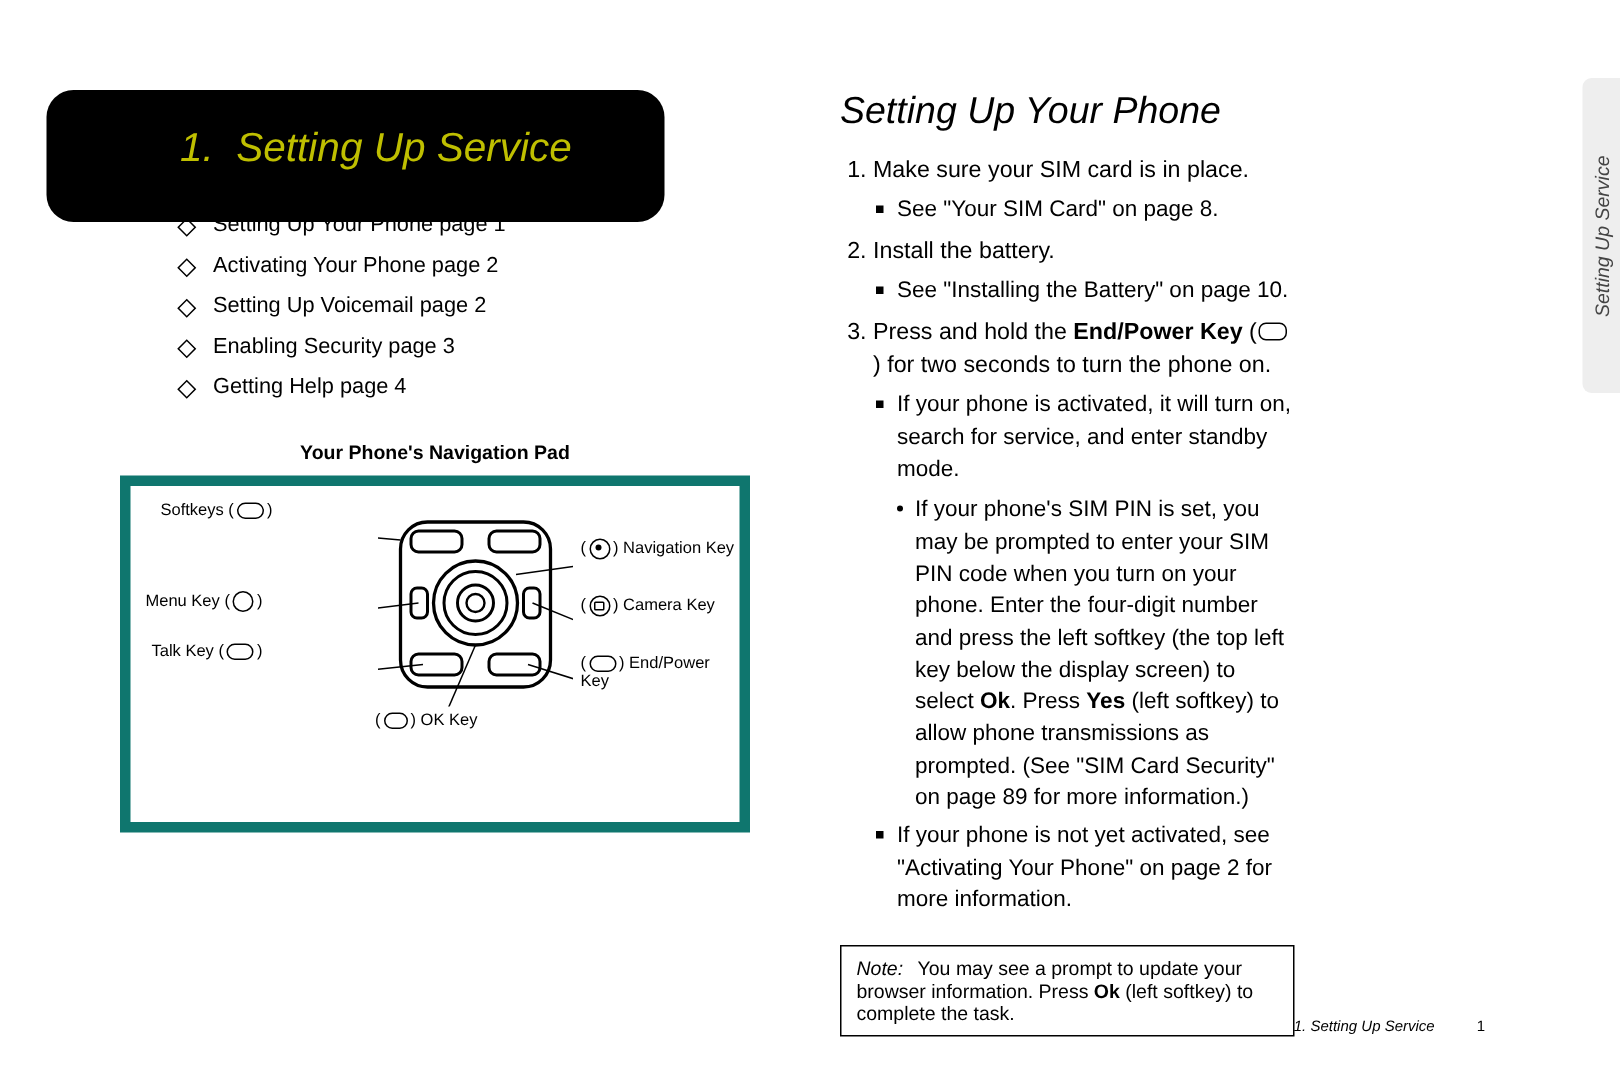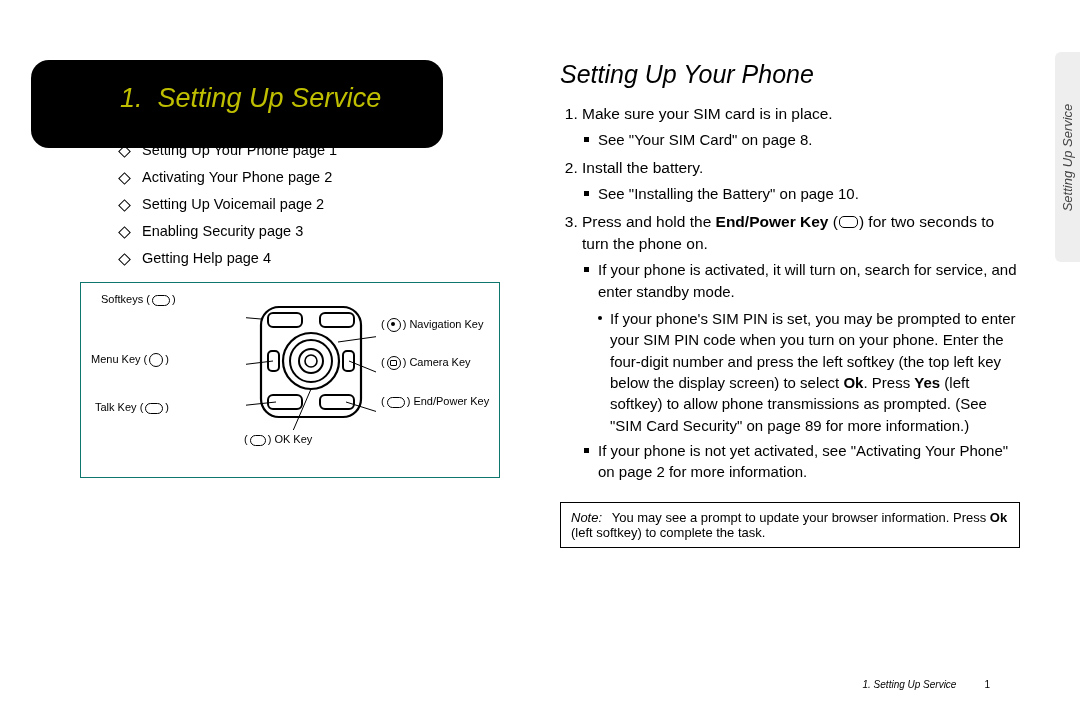--- a/index.html
+++ b/index.html
@@ -1,26 +1,26 @@
 <!DOCTYPE html>
 <html><head>
 <meta charset="utf-8">
 <style>
   body{margin:0;background:#fff;font-family:Arial,Helvetica,sans-serif;color:#000;}
-  .page{width:1080px;height:720px;position:relative;box-sizing:border-box;padding:40px 60px 30px 80px;display:flex;flex-direction:column;}
+  .page{width:1080px;height:720px;position:relative;box-sizing:border-box;padding:40px 60px 30px 80px;display:flex;}
   .cols{display:flex;flex:1;gap:60px;position:relative;}
   .col-left{width:420px;}
   .col-right{flex:1;}
   .chapter-tab{position:absolute;left:31px;top:60px;width:412px;height:88px;background:#000;border-radius:18px;}
   .chapter-title{position:absolute;left:120px;top:83px;color:#bfbf00;font-style:italic;font-size:27px;font-family:Arial,Helvetica,sans-serif;}
   .toc{margin-top:102px;}
   .toc li{list-style:none;position:relative;padding-left:22px;margin:11px 0;font-size:14.5px;font-family:Arial,Helvetica,sans-serif;}
   .toc li::before{content:"";position:absolute;left:0;top:5px;width:7px;height:7px;transform:rotate(45deg);border:1px solid #000;}
   .navpad-title{margin-top:28px;font-weight:bold;font-size:13px;text-align:center;}
-  .diagram-box{border:1px solid #0f766e;margin-top:8px;padding:14px 6px 10px 6px;position:relative;height:196px;box-sizing:border-box;}
+  .diagram-box{border:7px solid #0f766e;margin-top:8px;padding:14px 6px 10px 6px;position:relative;height:238px;box-sizing:border-box;}
   .pad-label{position:absolute;font-size:11px;}
   .icon-pill{display:inline-block;border:1px solid #000;border-radius:6px;width:16px;height:9px;vertical-align:middle;margin:0 2px;}
   .icon-round{display:inline-block;border:1.3px solid #000;border-radius:50%;width:12px;height:12px;vertical-align:middle;margin:0 2px;position:relative;}
   .icon-round.dot::after{content:"";position:absolute;left:3px;top:3px;width:4px;height:4px;background:#000;border-radius:50%;}
   .icon-cam::after{content:"";position:absolute;left:2.5px;top:3px;width:5px;height:4px;border:1px solid #000;border-radius:1px;}
   .navpad-svg{position:absolute;left:165px;top:12px;}
   .section-title{font-style:italic;font-size:25px;margin:20px 0 14px 0;font-family:Arial,Helvetica,sans-serif;}
   ol.steps{padding-left:22px;margin:0;}
   ol.steps>li{font-size:15.5px;line-height:1.45;margin-bottom:6px;}
   .sub{list-style:none;padding-left:0;margin:4px 0 6px 2px;}
@@ -55,29 +55,30 @@
   <div class="cols">
     <div class="col-left">
       <ul class="toc">
         <li>Setting Up Your Phone page 1</li>
         <li>Activating Your Phone page 2</li>
         <li>Setting Up Voicemail page 2</li>
         <li>Enabling Security page 3</li>
         <li>Getting Help page 4</li>
       </ul>
 
+      <div class="navpad-title">Your Phone's Navigation Pad</div>
       <div class="diagram-box">
 
         <div class="pad-label" style="left:20px;top:10px">
           <span>Softkeys</span> (<span class="icon-pill"></span>)
         </div>
         <div class="pad-label" style="left:10px;top:70px">
           <span>Menu Key</span> (<span class="icon-round"></span>)
         </div>
-        <div class="pad-label" style="left:14px;top:118px">
+        <div class="pad-label" style="left:14px;top:104px">
           <span>Talk Key</span> (<span class="icon-pill"></span>)
         </div>
 
         <div class="pad-label" style="left:300px;top:35px">
           (<span class="icon-round dot"></span>) <span>Navigation Key</span>
         </div>
         <div class="pad-label" style="left:300px;top:73px">
           (<span class="icon-round icon-cam"></span>) <span>Camera Key</span>
         </div>
         <div class="pad-label" style="left:300px;top:112px">

